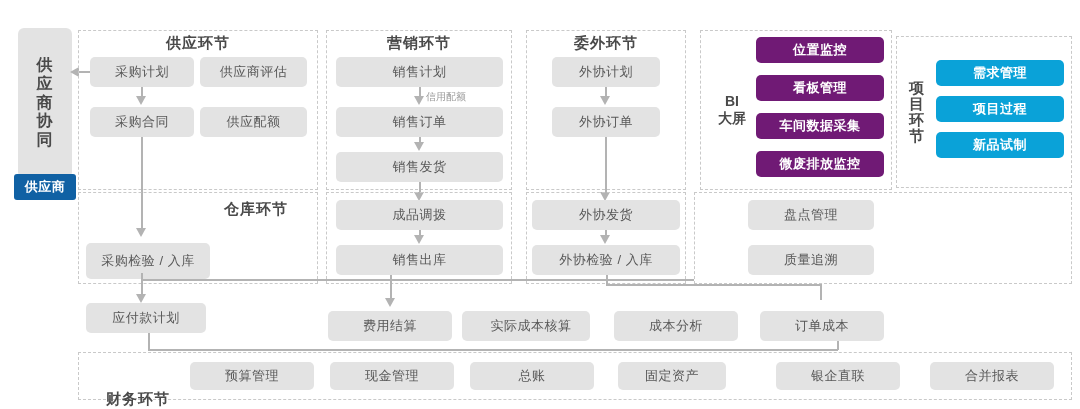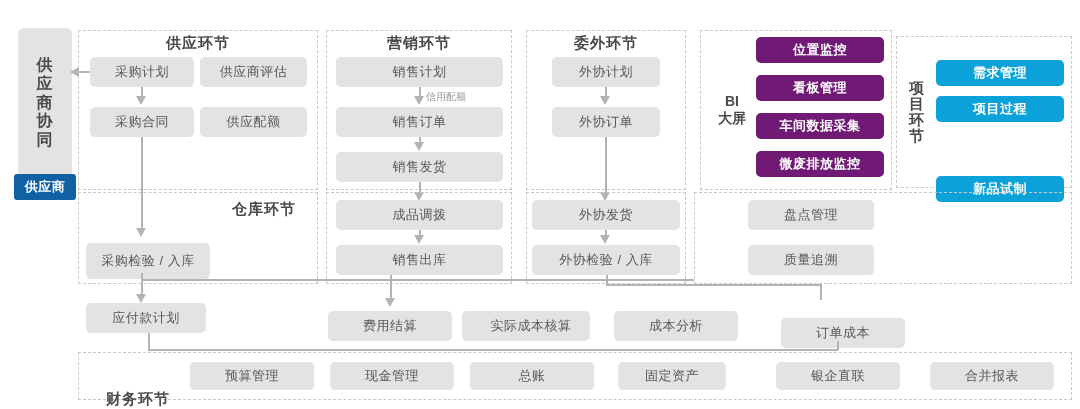--- a/index.html
+++ b/index.html
@@ -222,30 +222,30 @@
     <span>环</span>
     <span>节</span>
   </div>
 
   <div class="chip-light" style="left:936px;top:60px;width:128px;height:26px;">
     <span>需求管理</span>
   </div>
   <div class="chip-light" style="left:936px;top:96px;width:128px;height:26px;">
     <span>项目过程</span>
   </div>
-  <div class="chip-light" style="left:936px;top:132px;width:128px;height:26px;margin-top:44px;">
+  <div class="chip-light" style="left:936px;top:132px;width:128px;height:26px;">
     <span>新品试制</span>
   </div>
 
   <div class="dashbox" style="left:78px;top:192px;width:240px;height:92px;"></div>
   <div class="dashbox" style="left:326px;top:192px;width:186px;height:92px;"></div>
   <div class="dashbox" style="left:526px;top:192px;width:160px;height:92px;"></div>
   <div class="dashbox" style="left:694px;top:192px;width:378px;height:92px;"></div>
 
-  <div class="sect-title" style="left:218px;top:198px;width:92px;height:22px;">
+  <div class="sect-title" style="left:210px;top:198px;width:92px;height:22px;">
     <span>仓库环节</span>
   </div>
 
   <div class="chip" style="left:86px;top:243px;width:124px;height:36px;">
     <span>采购检验 / 入库</span>
   </div>
 
   <div class="chip" style="left:336px;top:200px;width:167px;height:30px;">
     <span>成品调拨</span>
   </div>
@@ -290,21 +290,21 @@
   </div>
   <div class="chip" style="left:328px;top:311px;width:124px;height:30px;">
     <span>费用结算</span>
   </div>
   <div class="chip" style="left:462px;top:311px;width:128px;height:30px;padding-left:10px;">
     <span>实际成本核算</span>
   </div>
   <div class="chip" style="left:614px;top:311px;width:124px;height:30px;">
     <span>成本分析</span>
   </div>
-  <div class="chip" style="left:760px;top:318px;width:124px;height:30px;margin-left:21px;">
+  <div class="chip" style="left:760px;top:311px;width:124px;height:30px;">
     <span>订单成本</span>
   </div>
 
   <div class="vline" style="left:148px;top:333px;height:17px;"></div>
   <div class="hline" style="left:148px;top:349px;width:690px;"></div>
   <div class="vline" style="left:837px;top:341px;height:9px;"></div>
 
   <div class="dashbox" style="left:78px;top:352px;width:994px;height:48px;"></div>
   <div class="sect-title" style="left:92px;top:364px;width:92px;height:22px;margin-top:24px;">
     <span>财务环节</span>

